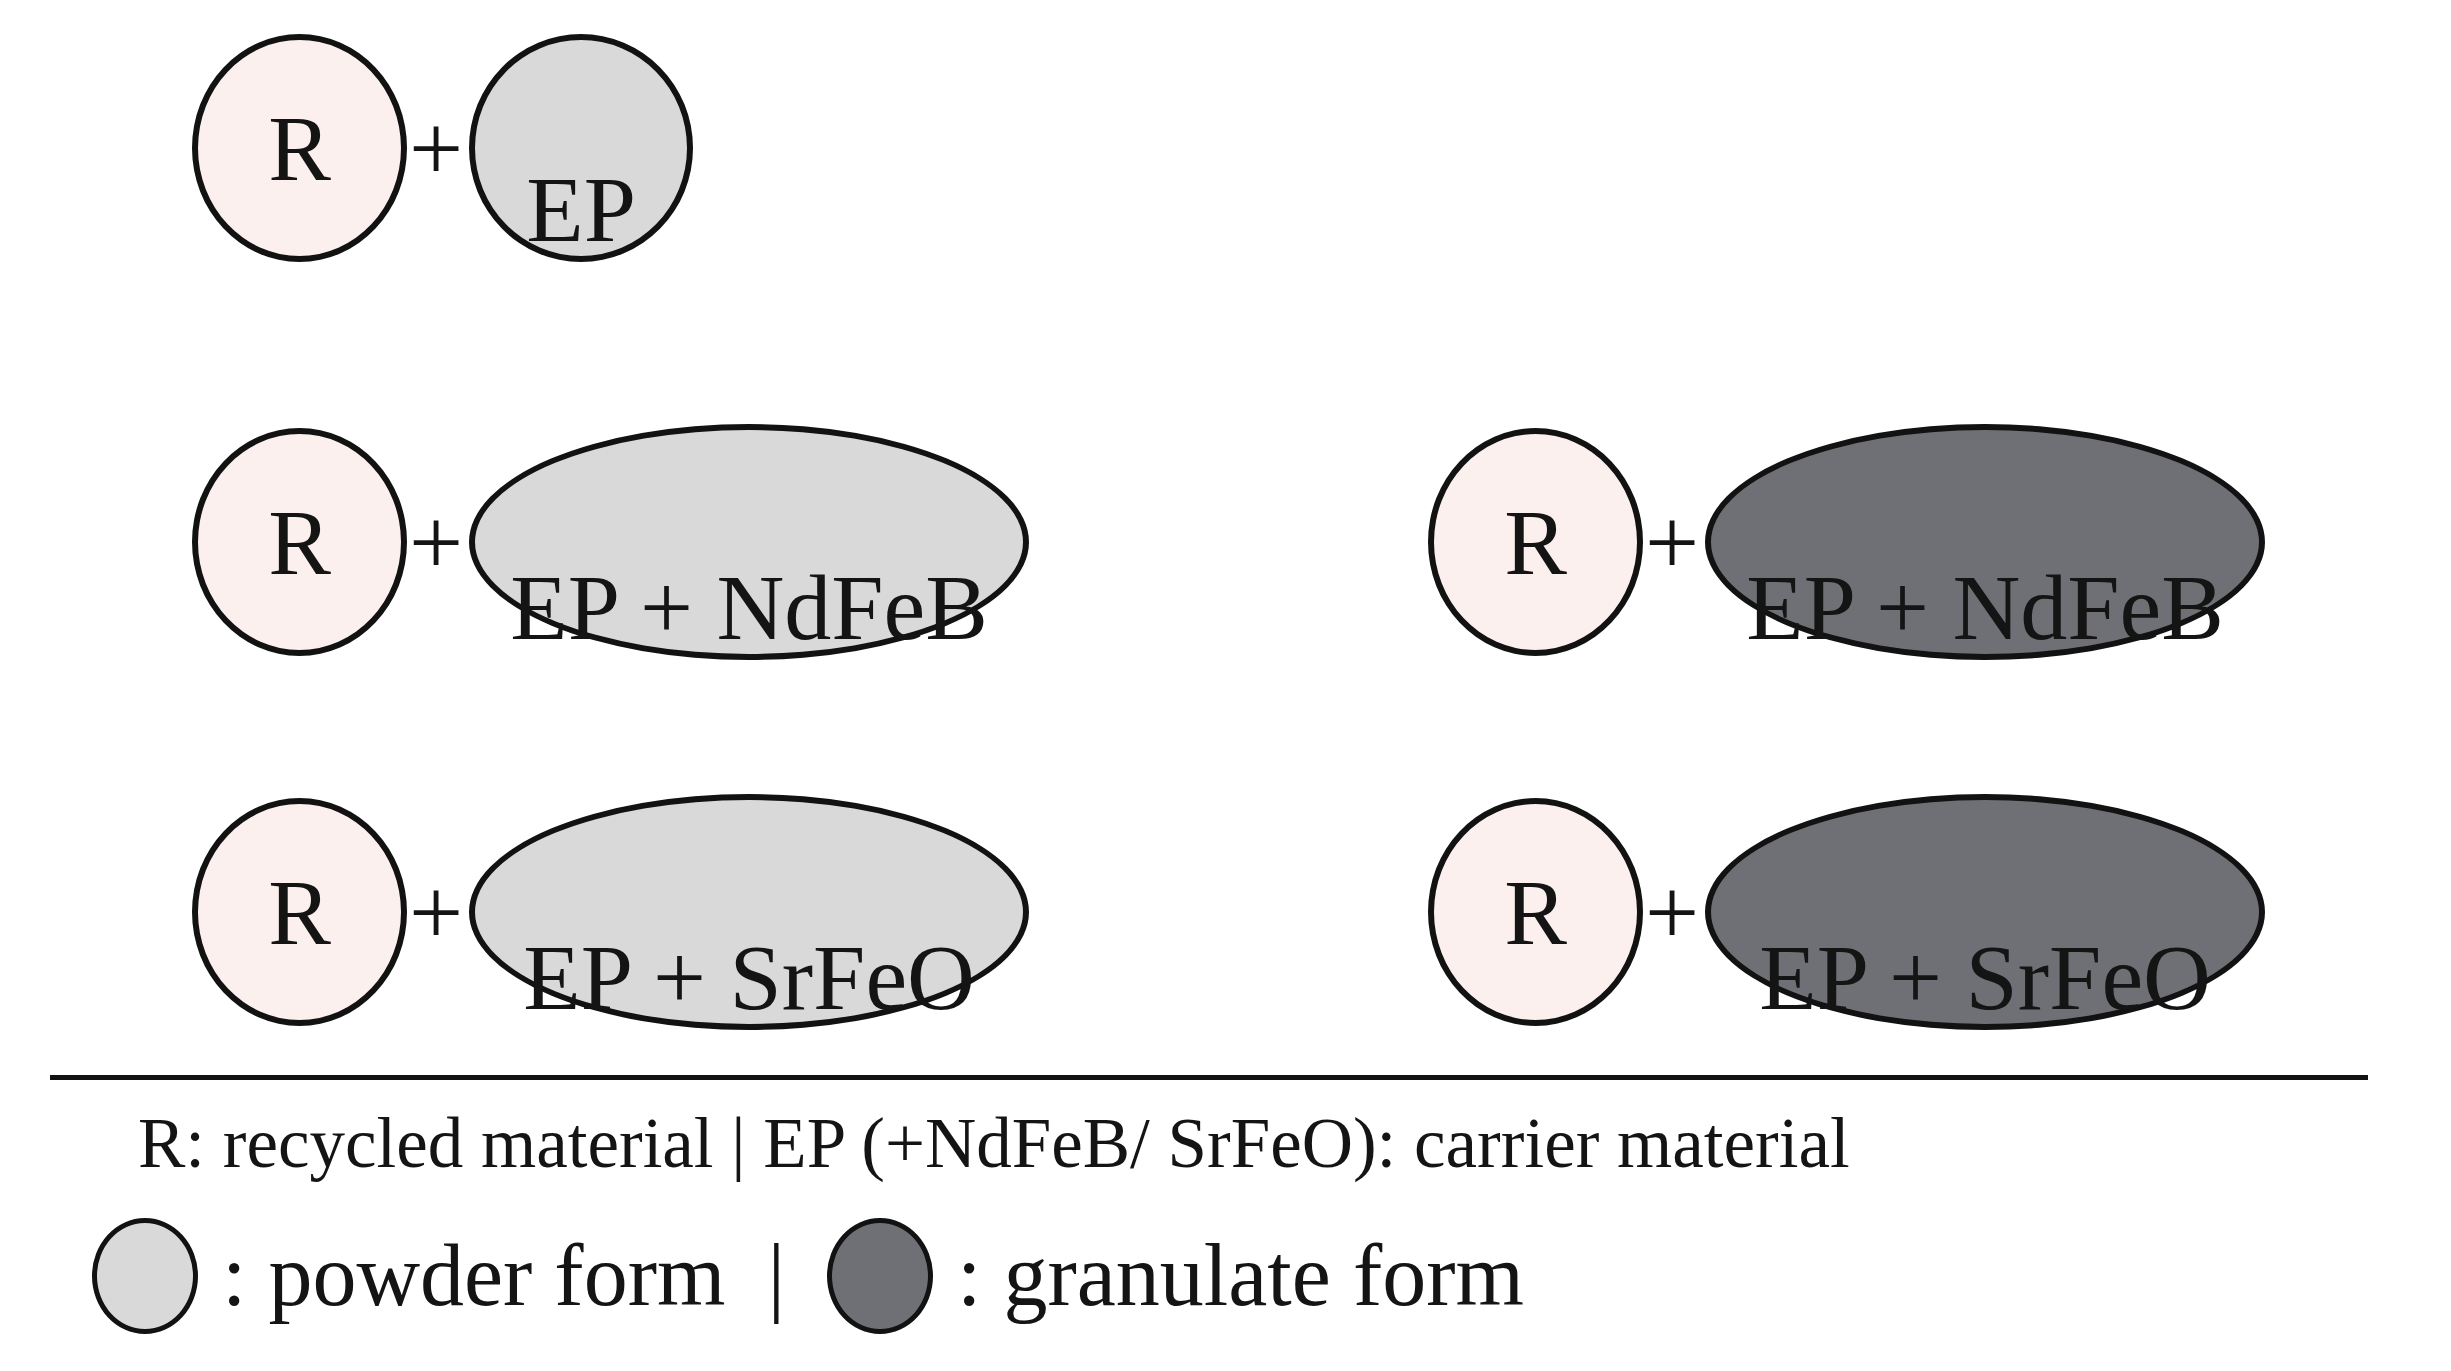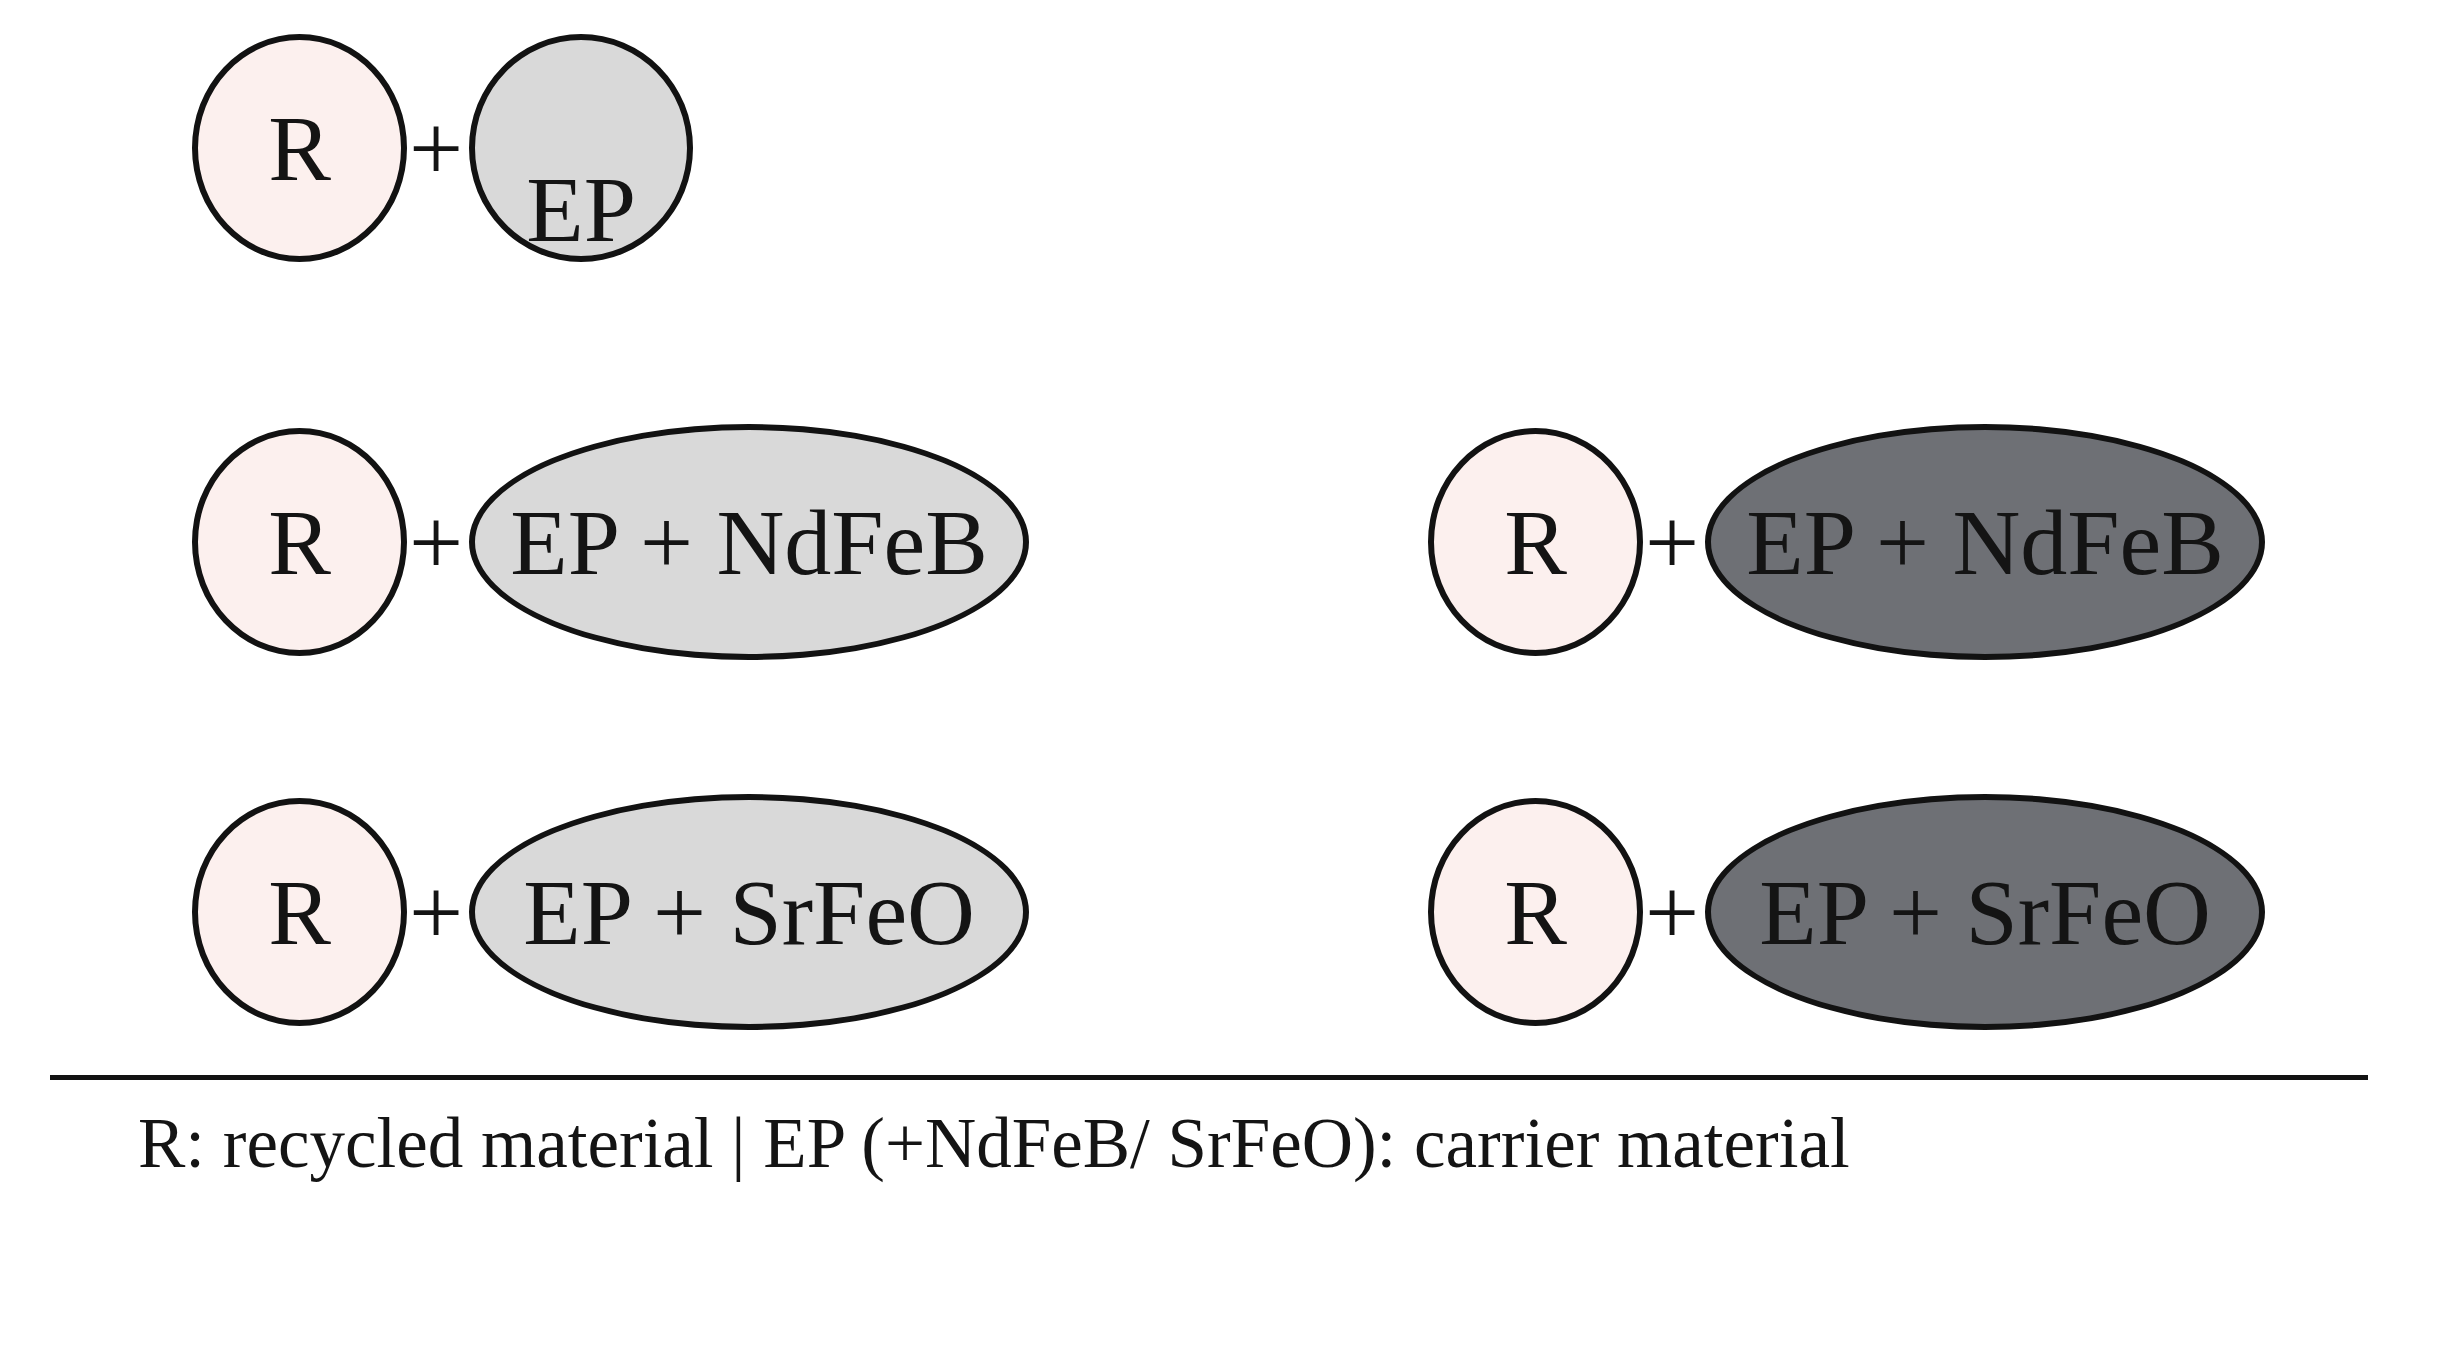--- a/index.html
+++ b/index.html
@@ -42,20 +42,21 @@
     background: var(--recycled-fill);
   }
   .ep-circle {
     width: 224px;
     height: 228px;
     align-items: flex-end;
   }
   .blob-wide {
     width: 560px;
     height: 236px;
+    align-items: flex-end;
   }
   .powder { background: var(--powder-fill); }
   .granulate { background: var(--granulate-fill); }
   .shape-label {
     font-size: 94px;
     line-height: 1;
     color: var(--text);
     white-space: nowrap;
   }
   .plus {
@@ -161,14 +162,21 @@
     <div class="plus">+</div>
     <div class="shape blob-wide granulate">
       <span class="shape-label">EP + SrFeO</span>
     </div>
   </div>
 
   <div class="divider"></div>
 
   <div class="legend-line1">R: recycled material | EP (+NdFeB/ SrFeO): carrier material</div>
 
+  <div class="legend-line2">
+    <span class="swatch powder"></span>
+    <span class="label">: powder form</span>
+    <span class="sep">|</span>
+    <span class="swatch granulate"></span>
+    <span class="label">: granulate form</span>
+  </div>
 
 </div>
 
 </body></html>

